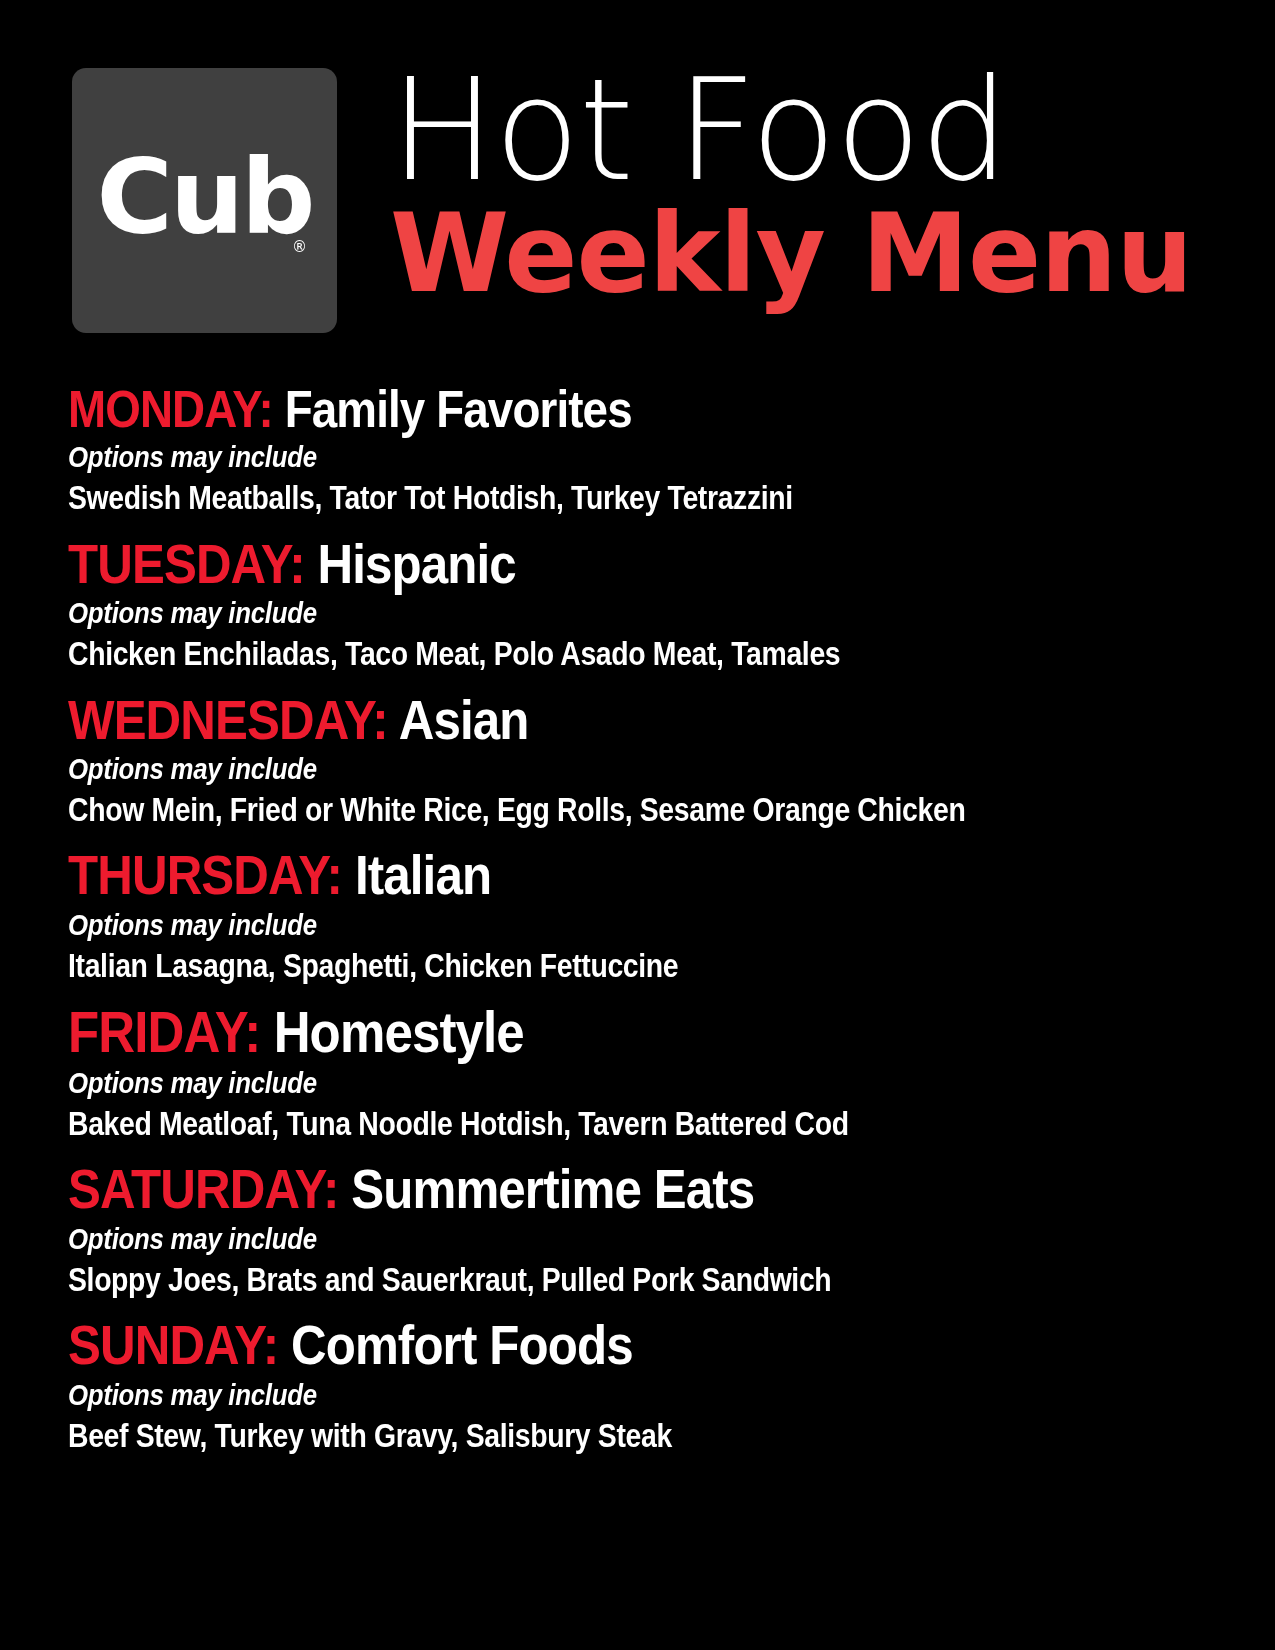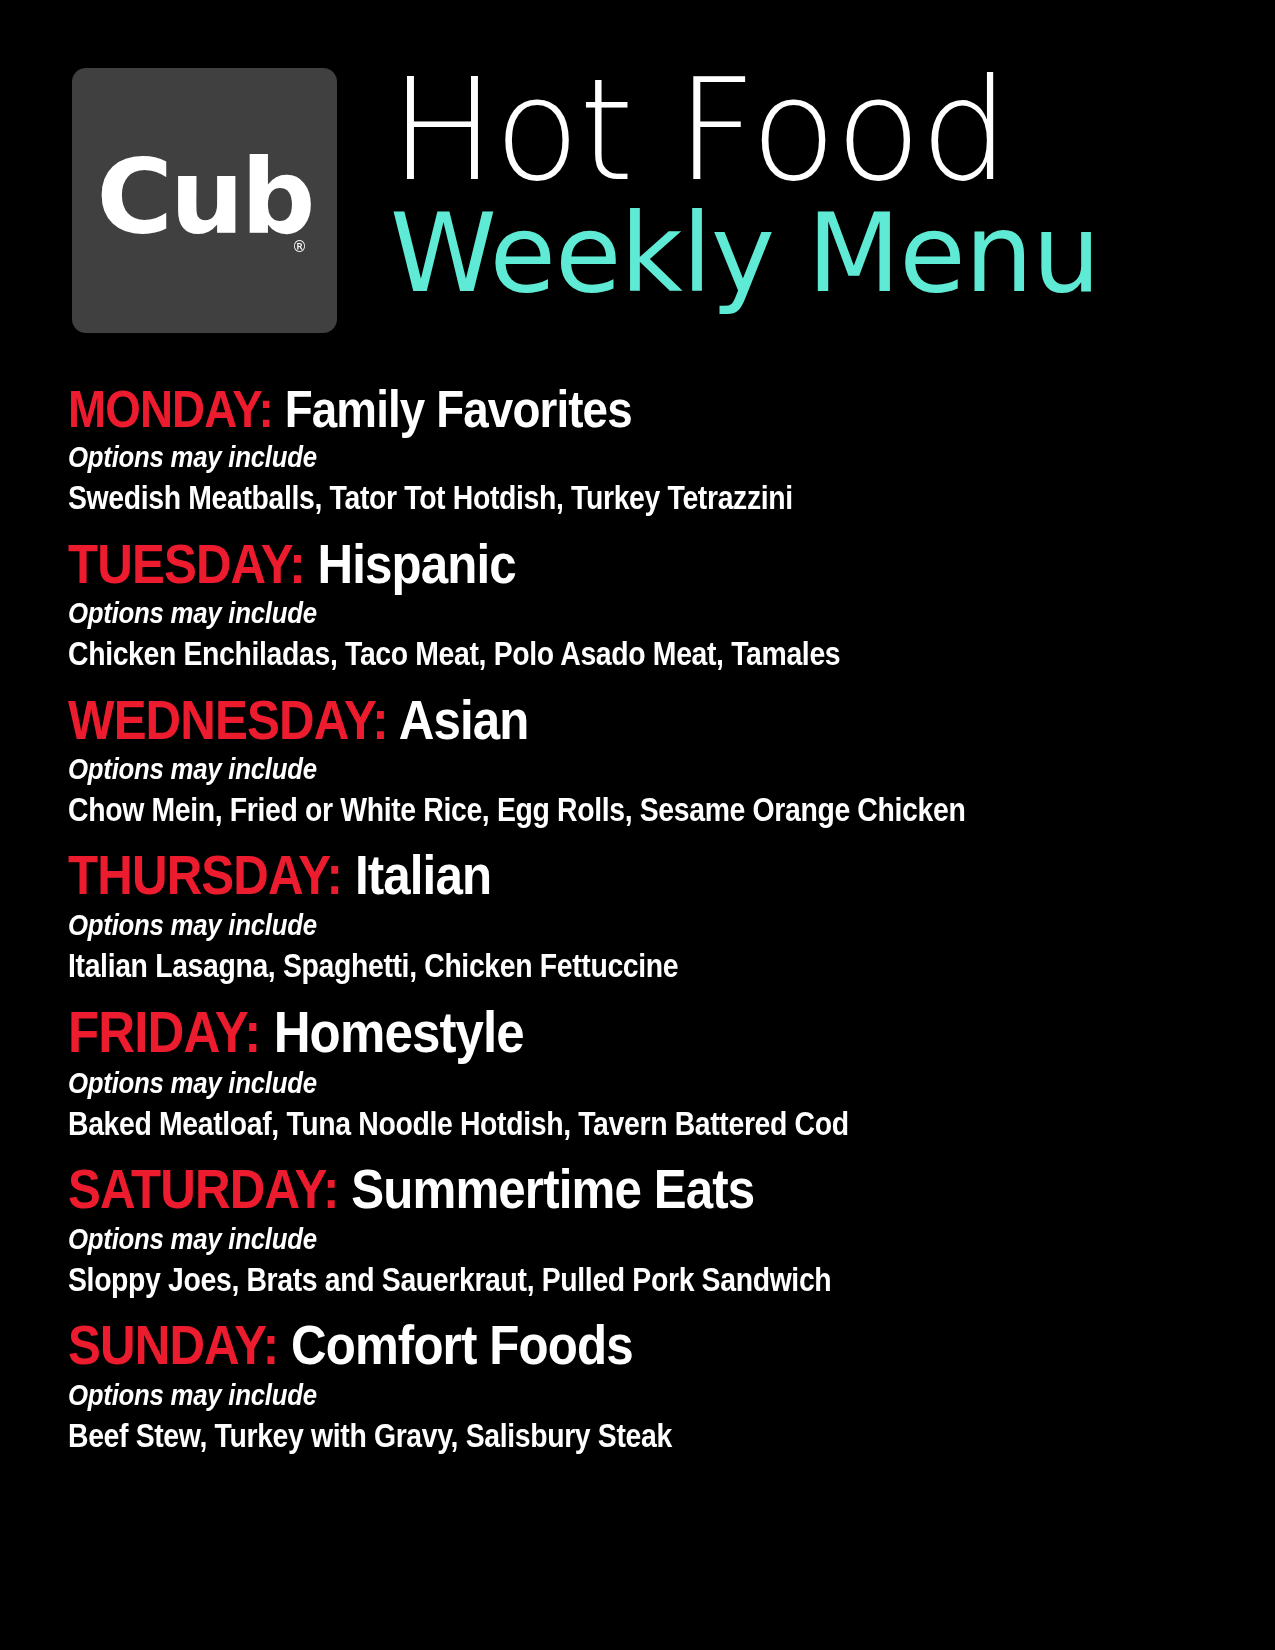--- a/index.html
+++ b/index.html
@@ -73,23 +73,23 @@
   .title-line1 {
     color: #ffffff;
     font-family: "DejaVu Sans", sans-serif;
     font-weight: 300;
     font-size: 140px;
     line-height: 1.02;
     letter-spacing: -1px;
     white-space: nowrap;
   }
   .title-line2 {
-    color: #5eead4;
-    font-family: "DejaVu Sans", sans-serif;
-    font-weight: 400;
+    color: #ef4444;
+    font-family: "DejaVu Sans", sans-serif;
+    font-weight: 700;
     font-size: 108px;
     line-height: 1.05;
     letter-spacing: -1px;
     white-space: nowrap;
     margin-top: -6px;
   }
 
   
   .days {
     position: absolute;

